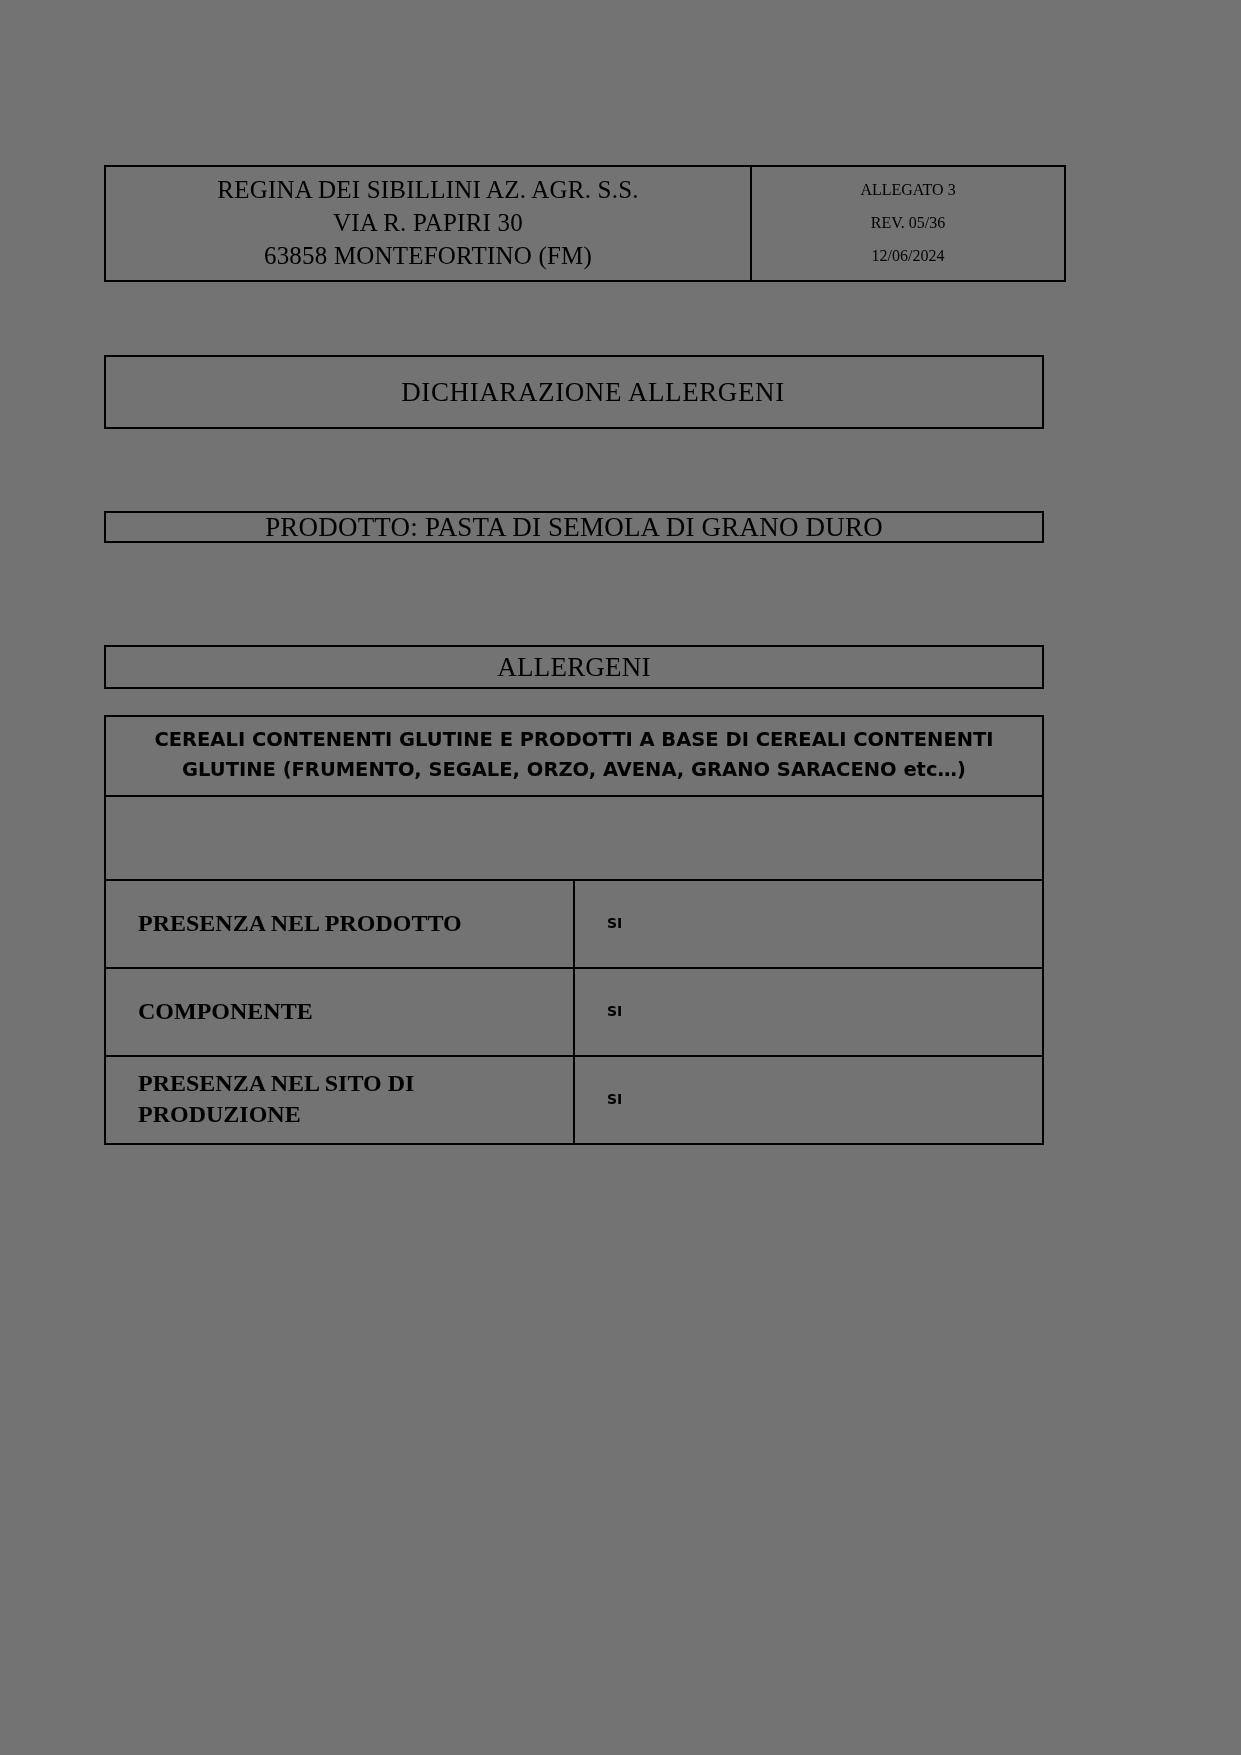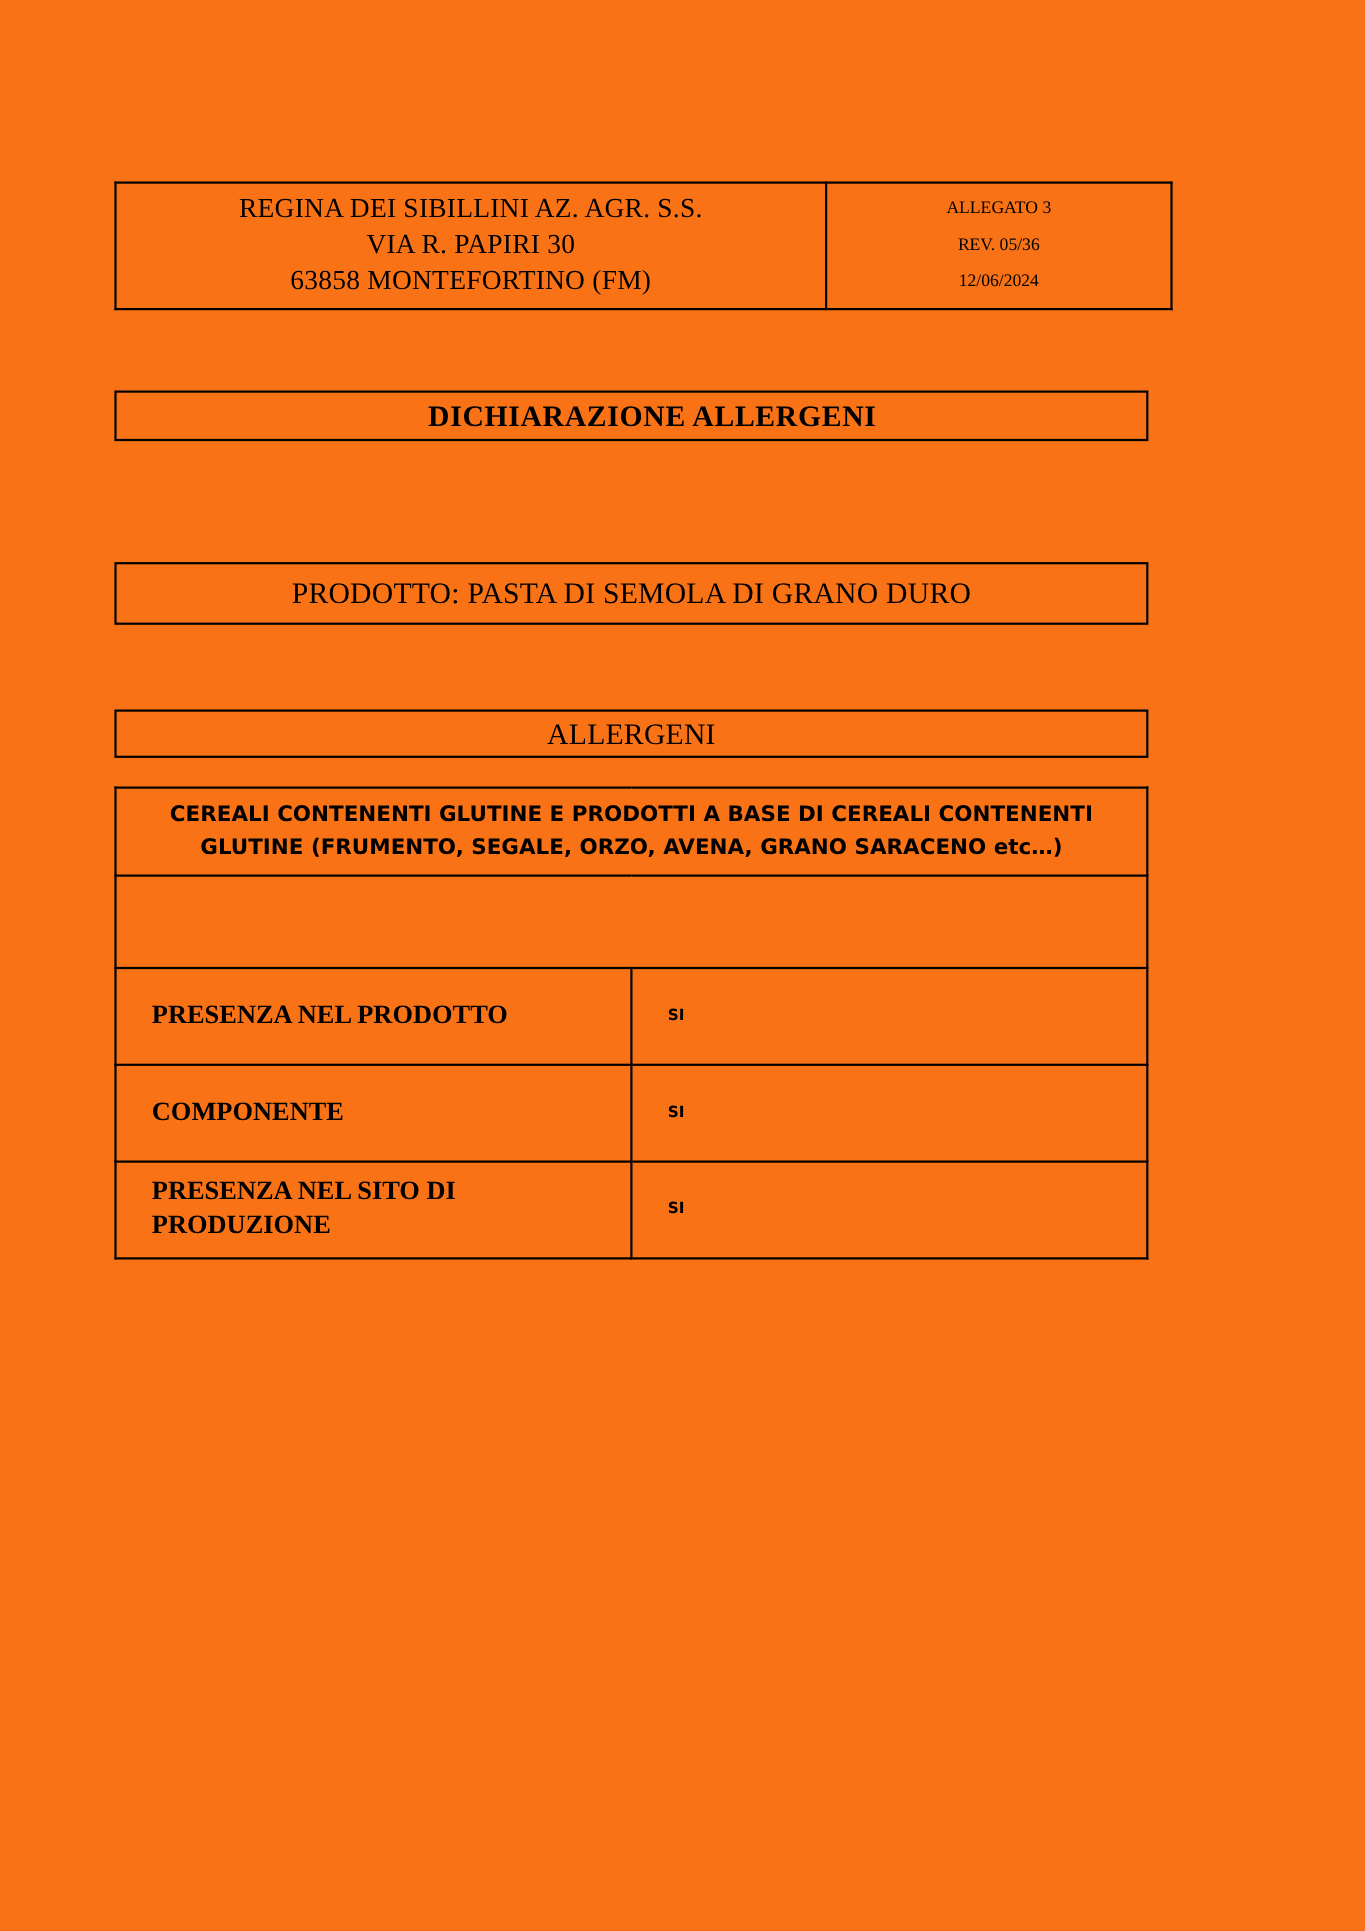--- a/index.html
+++ b/index.html
@@ -15,21 +15,21 @@
     color: #000000;
     overflow: hidden;
   }
 
   .page {
     position: absolute;
     left: 0;
     top: 0;
     width: 1241px;
     height: 1755px;
-    background: #f97316;
+    background: #737373;
   }
 
   
   .header-table {
     position: absolute;
     left: 104px;
     top: 165px;
     width: 940px;
     border-collapse: collapse;
     table-layout: fixed;
@@ -64,29 +64,29 @@
     width: 940px;
     border: 2px solid #000000;
     box-sizing: border-box;
     text-align: center;
     display: flex;
     align-items: center;
     justify-content: center;
   }
   .banner-title {
     top: 355px;
-    height: 46px;
+    height: 74px;
     font-size: 27px;
-    font-weight: bold;
+    font-weight: normal;
     letter-spacing: 0.6px;
     padding-left: 38px;
   }
   .banner-product {
     top: 511px;
-    height: 57px;
+    height: 32px;
     font-size: 27px;
     letter-spacing: 0.2px;
   }
   .banner-allergeni {
     top: 645px;
     height: 44px;
     font-size: 27px;
     letter-spacing: 0.2px;
   }
 

